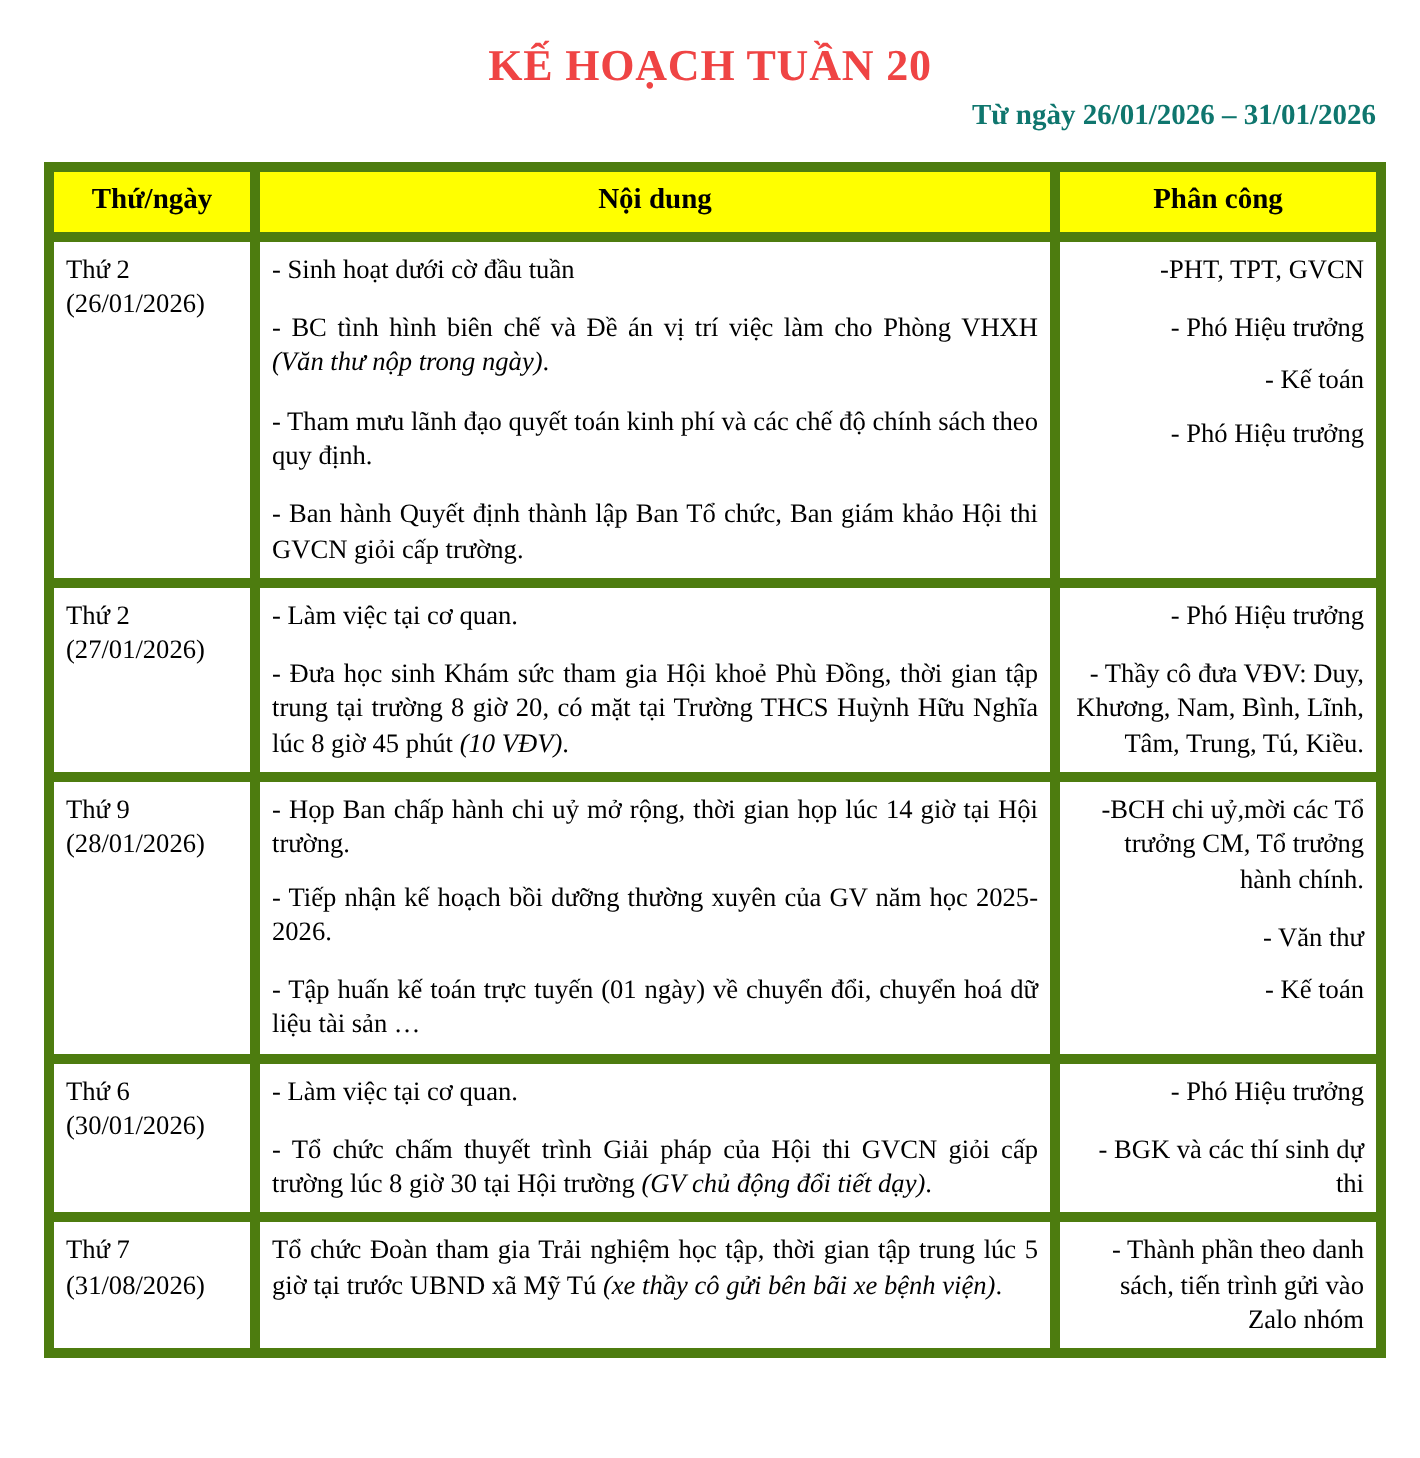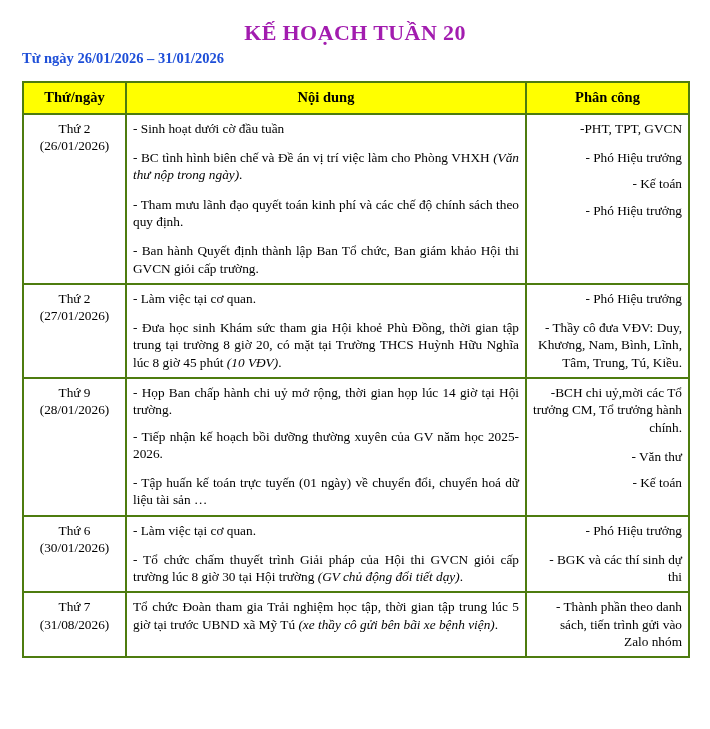--- a/index.html
+++ b/index.html
@@ -18,60 +18,59 @@
     width: 710px;
     height: 729px;
     position: relative;
     box-sizing: border-box;
     padding: 14px 22px 0 22px;
   }
   .doc-title {
     text-align: center;
     font-size: 22px;
     font-weight: bold;
-    color: #a21caf;
+    color: #ef4444;
     letter-spacing: 0.4px;
     margin: 6px 0 4px 0;
     font-family: "Liberation Serif", "DejaVu Serif", serif;
   }
   .doc-subtitle {
-    text-align: left;
+    text-align: right;
     font-size: 14.5px;
     font-weight: bold;
-    color: #1d4ed8;
+    color: #0f766e;
     margin: 0 0 14px 0;
     font-family: "Liberation Serif", "DejaVu Serif", serif;
   }
   table.plan {
     border-collapse: collapse;
     width: 666px;
     margin: 0 auto;
     table-layout: fixed;
   }
   table.plan th, table.plan td {
-    border: 2px solid #4d7c0f;
+    border: 5px solid #4d7c0f;
     vertical-align: top;
     padding: 5px 6px 6px 6px;
     font-size: 13.3px;
     line-height: 1.30;
   }
   table.plan thead th {
     background: #ffff00;
     text-align: center;
     font-weight: bold;
     font-size: 14.5px;
     padding: 5px 4px 6px 4px;
     vertical-align: middle;
   }
   .col-day { width: 103px; }
   .col-content { width: 400px; }
   .col-assign { width: 163px; }
 
   td.day-cell {
-    text-align: center;
     vertical-align: top;
     padding-top: 6px;
   }
   td.day-cell .dname { display: block; }
   td.day-cell .ddate { display: block; }
 
   td.content-cell {
     text-align: justify;
     text-justify: inter-word;
   }

